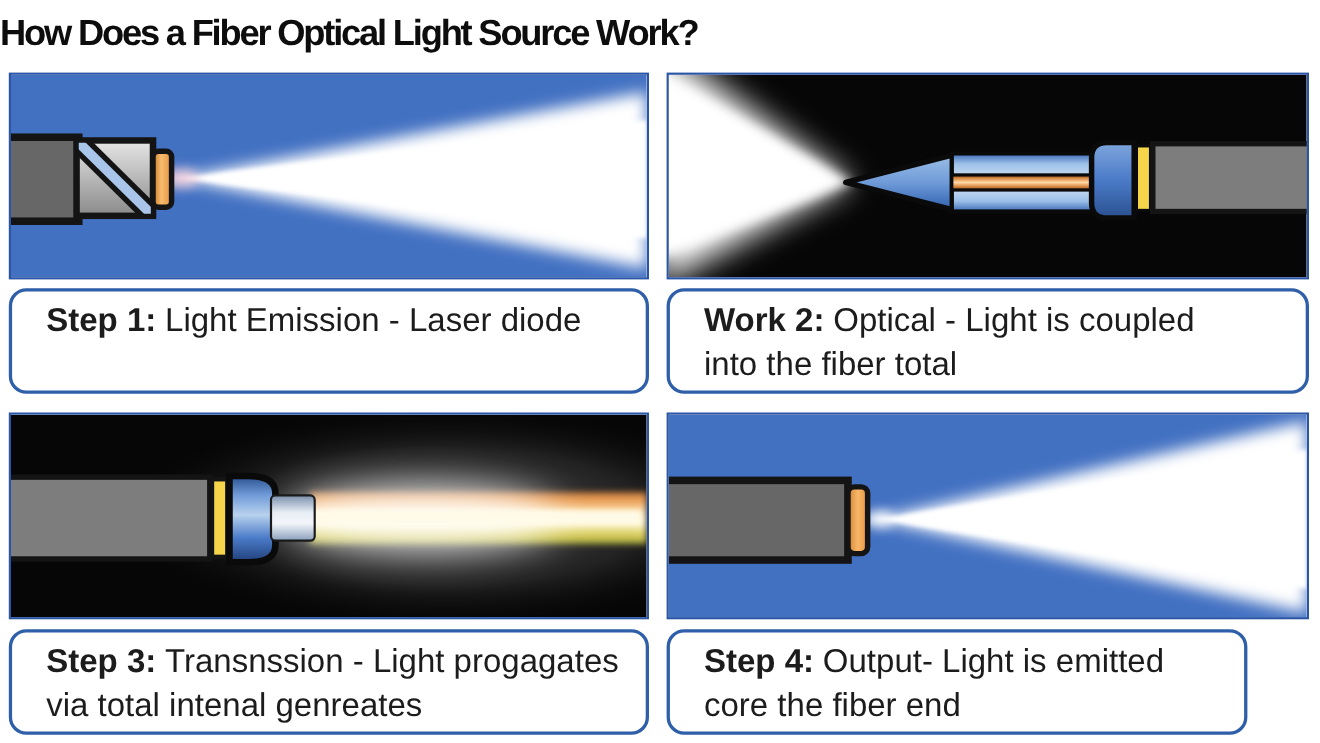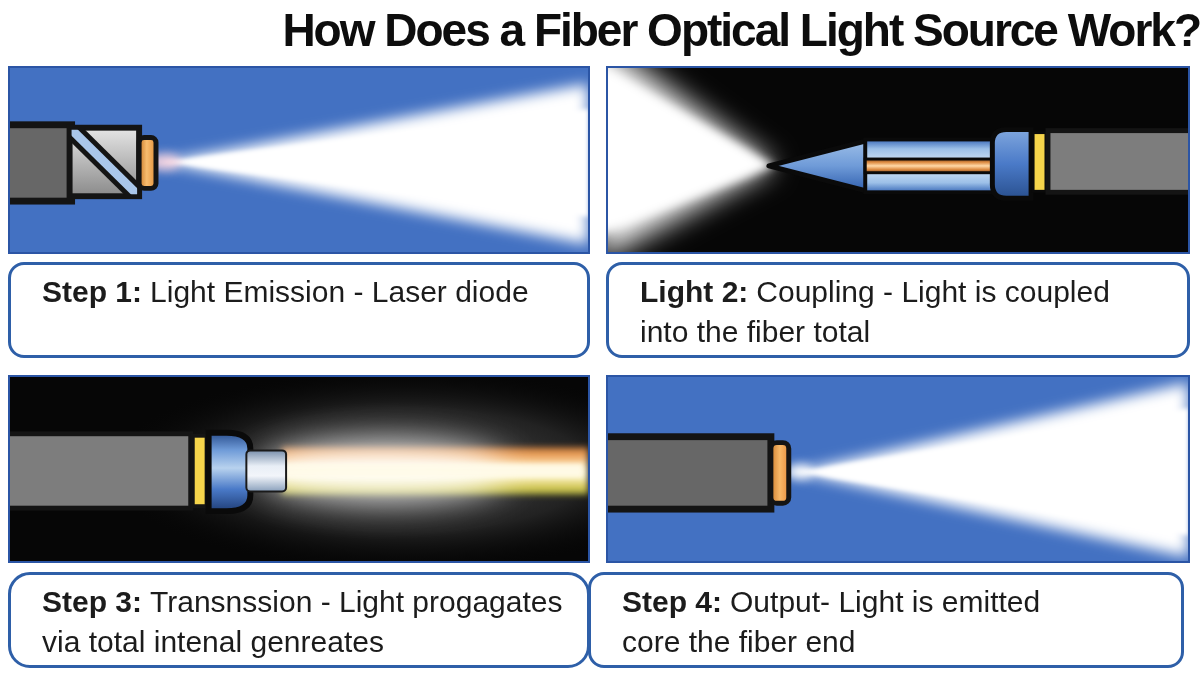--- a/index.html
+++ b/index.html
@@ -1,32 +1,32 @@
 <!DOCTYPE html>
 <html style="--title-color: #0d0d0d; --panel-blue: #4371c2; --panel-black: #060606; --caption-border: #2e5fa8; --cable-gray: #7d7d7d; --cable-dark-gray: #676767; --band-yellow: #f6d54b; --fiber-orange: #f2a24e; --connector-blue: #4a7ac8; --beam-white: #ffffff;"><head>
 <meta charset="utf-8">
 <style>
   html,body{margin:0;padding:0;background:#ffffff;}
   .stage{position:relative;width:1200px;height:675px;background:#fff;overflow:hidden;
          font-family:"Liberation Sans", sans-serif;}
   .page-title{position:absolute;left:0;top:0;width:1200px;height:64px;
-      text-align:right;font-size:46px;line-height:60px;font-weight:bold;
+      text-align:left;font-size:33px;line-height:60px;font-weight:bold;
       color:var(--title-color,#111);letter-spacing:-2px;}
   .panel{position:absolute;overflow:hidden;border:2px solid #2b55a5;box-sizing:border-box;}
   .panel svg{display:block;width:100%;height:100%;}
   .p1{left:8px;top:66px;width:582px;height:188px;}
   .p2{left:606px;top:66px;width:584px;height:188px;}
   .p3{left:8px;top:375px;width:582px;height:188px;}
   .p4{left:606px;top:375px;width:584px;height:188px;}
   .caption{position:absolute;background:#fff;border:3px solid var(--caption-border,#2e5fa8);
       border-radius:16px;box-sizing:border-box;}
   .c1{left:8px;top:262px;width:582px;height:96px;}
   .c2{left:606px;top:262px;width:584px;height:96px;}
-  .c3{left:8px;top:572px;width:582px;height:96px;border-radius:22px;}
-  .c4{left:588px;top:572px;width:596px;height:96px;}
+  .c3{left:8px;top:572px;width:582px;height:96px;}
+  .c4{left:606px;top:572px;width:528px;height:96px;}
   .cap-text{margin:0;padding:7px 18px 0 31px;font-size:30px;line-height:40px;color:#1c1c1c;}
   .step-label{font-weight:bold;margin-right:8px;}
   .fill-blue-bg{fill:var(--panel-blue,#4371c2);}
   .fill-black-bg{fill:var(--panel-black,#060606);}
   .fill-cable{fill:var(--cable-gray,#7d7d7d);}
   .fill-cable-dark{fill:var(--cable-dark-gray,#676767);}
   .fill-yellow{fill:var(--band-yellow,#f6d54b);}
   .defs-holder{position:absolute;width:0;height:0;overflow:hidden;}
 </style>
 </head>
@@ -162,21 +162,21 @@
         <rect x="443" y="64" width="148" height="63" class="fill-cable" stroke="#141414" stroke-width="5"></rect>
       </g>
     </svg>
   </div>
 
   <div class="caption c1">
     <p class="cap-text"><b class="step-label">Step 1:</b><span>Light Emission - Laser diode</span><br></p>
   </div>
 
   <div class="caption c2">
-    <p class="cap-text"><b class="step-label">Light 2:</b><span>Coupling - Light is coupled</span><br><span>into the fiber total</span></p>
+    <p class="cap-text"><b class="step-label">Work 2:</b><span>Optical - Light is coupled</span><br><span>into the fiber total</span></p>
   </div>
 
   <div class="panel p3">
     <svg viewBox="0 0 582 188" preserveAspectRatio="none">
       <rect class="fill-black-bg" width="582" height="188"></rect>
       <ellipse cx="400" cy="95" rx="310" ry="105" fill="url(#gGlow3)"></ellipse>
       <g>
         <rect x="274" y="72" width="308" height="48" fill="url(#gBeam3)" filter="url(#blur3)"></rect>
         <ellipse cx="375" cy="96" rx="125" ry="30" fill="#ffffff" opacity="0.85" filter="url(#blur18)"></ellipse>
         <rect x="276" y="89" width="300" height="13" fill="#fffbe8" opacity="0.9" filter="url(#blur2)"></rect>

